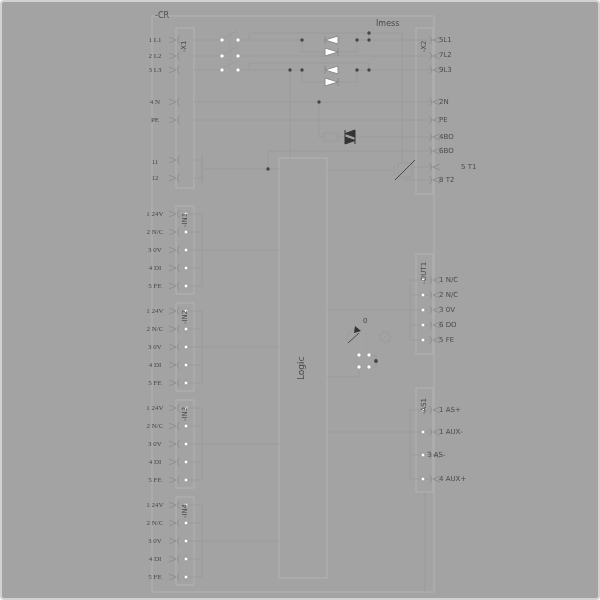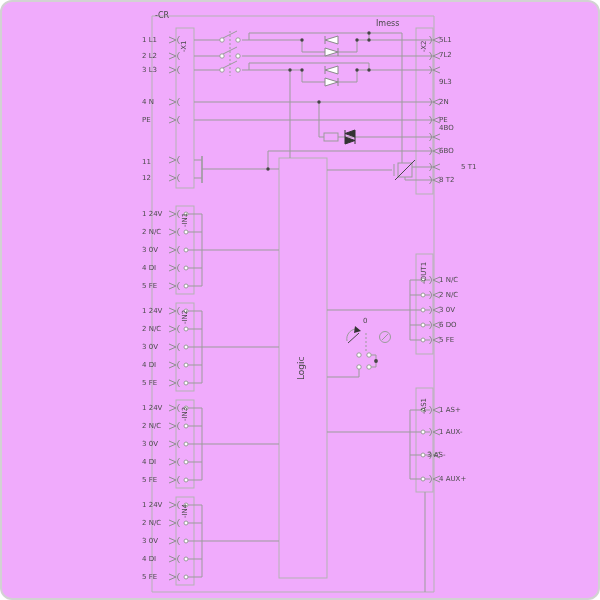--- a/index.html
+++ b/index.html
@@ -1,22 +1,22 @@
 <!DOCTYPE html>
 <html><head>
 <meta charset="utf-8">
 <style>
   html,body{margin:0;padding:0;background:#fff;}
   .stage{
     position:relative;width:600px;height:600px;box-sizing:border-box;
-    background:#f0abfc;border:2px solid #d2d2d2;border-radius:12px;overflow:hidden;
+    background:#a3a3a3;border:2px solid #d2d2d2;border-radius:4px;overflow:hidden;
     font-family:"DejaVu Sans","Liberation Sans",sans-serif;color:#4a4a4a;
   }
   .lbl{position:absolute;font-size:7px;line-height:8px;white-space:nowrap;color:#4a4a4a;}
-  .r{width:26px;text-align:left;}
+  .r{width:26px;text-align:center;font-family:Liberation Serif, serif;}
   .big{font-size:8px;}
   .vlbl{
     position:absolute;font-size:7px;line-height:9px;white-space:nowrap;color:#4a4a4a;
     writing-mode:vertical-rl;transform:rotate(180deg);width:10px;text-align:center;
   }
   .logiclbl{font-size:9px;}
   svg{position:absolute;left:0;top:0;}
 </style>
 </head>
 <body>
@@ -234,24 +234,24 @@
   <span class="lbl r" style="left:140px;top:34px">1 L1</span>
   <span class="lbl r" style="left:140px;top:50px">2 L2</span>
   <span class="lbl r" style="left:140px;top:64px">3 L3</span>
   <span class="lbl r" style="left:140px;top:96px">4 N</span>
   <span class="lbl r" style="left:140px;top:114px">PE</span>
   <span class="lbl r" style="left:140px;top:156px">11</span>
   <span class="lbl r" style="left:140px;top:172px">12</span>
 
   <span class="lbl" style="left:437px;top:34px">5L1</span>
   <span class="lbl" style="left:437px;top:49px">7L2</span>
-  <span class="lbl" style="left:437px;top:76px">9L3</span>
+  <span class="lbl" style="left:437px;top:64px">9L3</span>
   <span class="lbl" style="left:437px;top:96px">2N</span>
   <span class="lbl" style="left:437px;top:114px">PE</span>
-  <span class="lbl" style="left:437px;top:122px">4BO</span>
+  <span class="lbl" style="left:437px;top:131px">4BO</span>
   <span class="lbl" style="left:437px;top:145px">6BO</span>
   <span class="lbl" style="left:459px;top:161px">5 T1</span>
   <span class="lbl" style="left:437px;top:174px">8 T2</span>
 
   <span class="lbl r" style="left:140px;top:208px">1 24V</span>
   <span class="lbl r" style="left:140px;top:226px">2 N/C</span>
   <span class="lbl r" style="left:140px;top:244px">3 0V</span>
   <span class="lbl r" style="left:140px;top:262px">4 DI</span>
   <span class="lbl r" style="left:140px;top:280px">5 FE</span>
 

